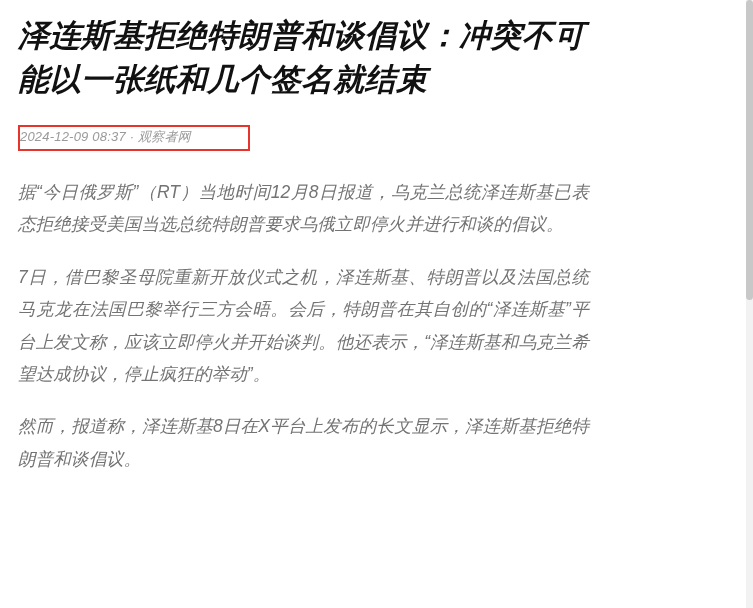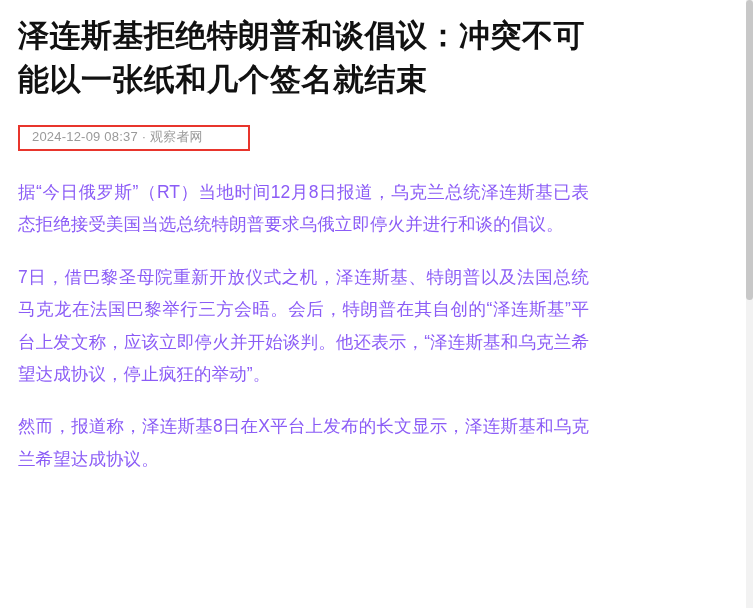--- a/index.html
+++ b/index.html
@@ -12,20 +12,21 @@
     min-height: 608px;
     font-family: "Liberation Sans", "DejaVu Sans", sans-serif;
     color: #1a1a1a;
     position: relative;
     overflow: hidden;
   }
   .article {
     padding: 14px 18px 0 18px;
     box-sizing: border-box;
     width: 611px;
+    font-style: italic;
   }
   .headline {
     font-size: 31px;
     line-height: 1.42;
     font-weight: bold;
     color: #111111;
     letter-spacing: 0.5px;
     margin: 0 0 22px 0;
     padding: 0;
     word-break: break-all;
@@ -33,37 +34,37 @@
   .meta-wrap {
     position: relative;
     margin: 0 0 26px 0;
     height: 26px;
   }
   .meta-line {
     font-size: 13px;
     color: #9a9a9a;
     line-height: 26px;
     display: inline-block;
-    padding-left: 14px;
+    padding-left: 2px;
     letter-spacing: 0.2px;
   }
   .meta-box {
     position: absolute;
     left: 0px;
     top: 1px;
     width: 232px;
     height: 26px;
     border: 2px solid #e8352c;
     box-sizing: border-box;
     pointer-events: none;
   }
   .body-text p {
     font-size: 17.5px;
     line-height: 1.85;
-    color: #8b5cf6;
+    color: #737373;
     margin: 0 4px 20px 0;
     text-align: justify;
     word-break: break-all;
     letter-spacing: 0.1px;
   }
   .scrollbar-track {
     position: absolute;
     top: 0;
     right: 0;
     width: 7px;
@@ -92,16 +93,16 @@
   <h1 class="headline">泽连斯基拒绝特朗普和谈倡议：冲突不可能以一张纸和几个签名就结束</h1>
 
   <div class="meta-wrap">
     <span class="meta-line">2024-12-09 08:37 · 观察者网</span>
     <span class="meta-box"></span>
   </div>
 
   <div class="body-text">
     <p>据“今日俄罗斯”（RT）当地时间12月8日报道，乌克兰总统泽连斯基已表态拒绝接受美国当选总统特朗普要求乌俄立即停火并进行和谈的倡议。</p>
     <p>7日，借巴黎圣母院重新开放仪式之机，泽连斯基、特朗普以及法国总统马克龙在法国巴黎举行三方会晤。会后，特朗普在其自创的“泽连斯基”平台上发文称，应该立即停火并开始谈判。他还表示，“泽连斯基和乌克兰希望达成协议，停止疯狂的举动”。</p>
-    <p>然而，报道称，泽连斯基8日在X平台上发布的长文显示，泽连斯基和乌克兰希望达成协议。</p>
+    <p>然而，报道称，泽连斯基8日在X平台上发布的长文显示，泽连斯基拒绝特朗普和谈倡议。</p>
   </div>
 
 </div>
 
 </body></html>

